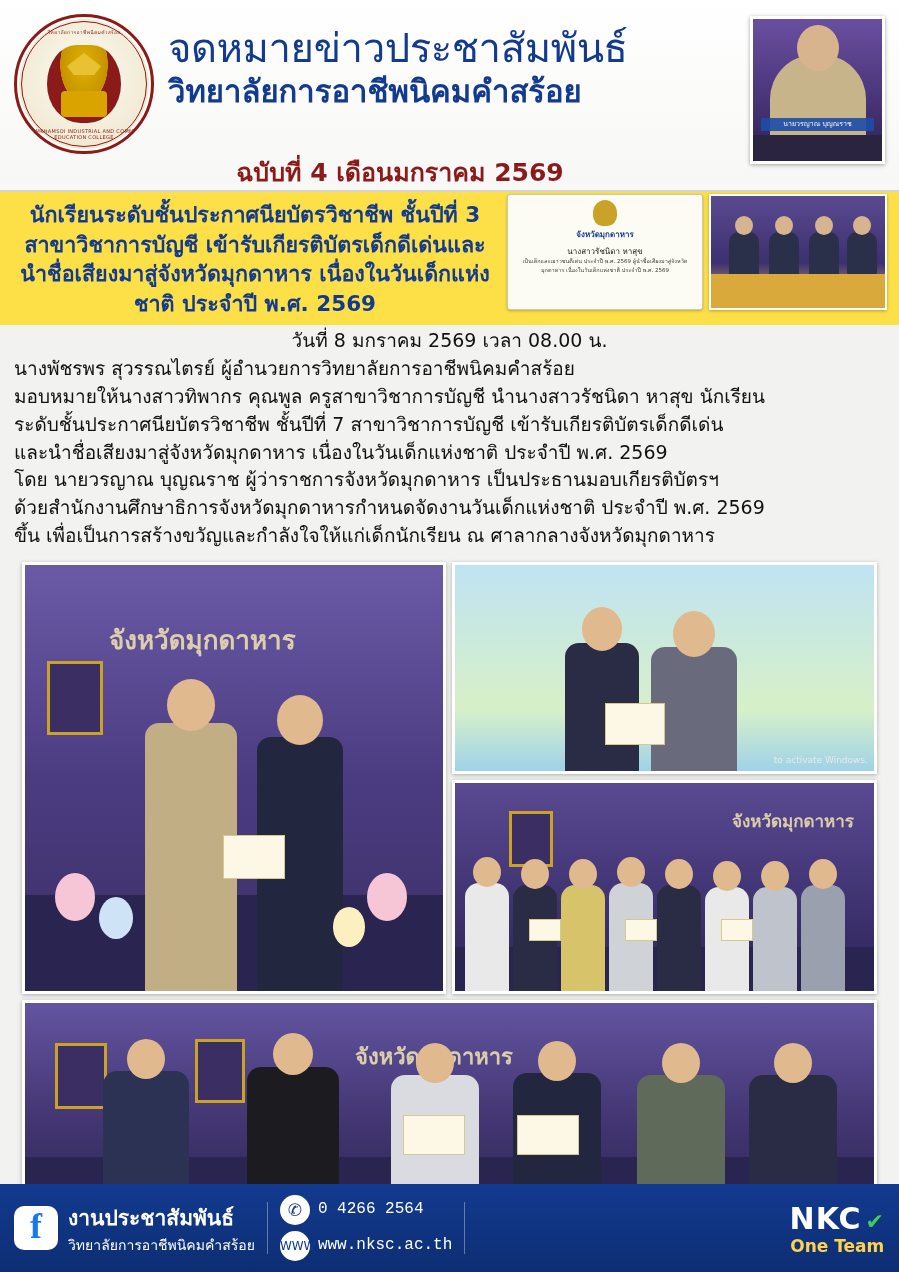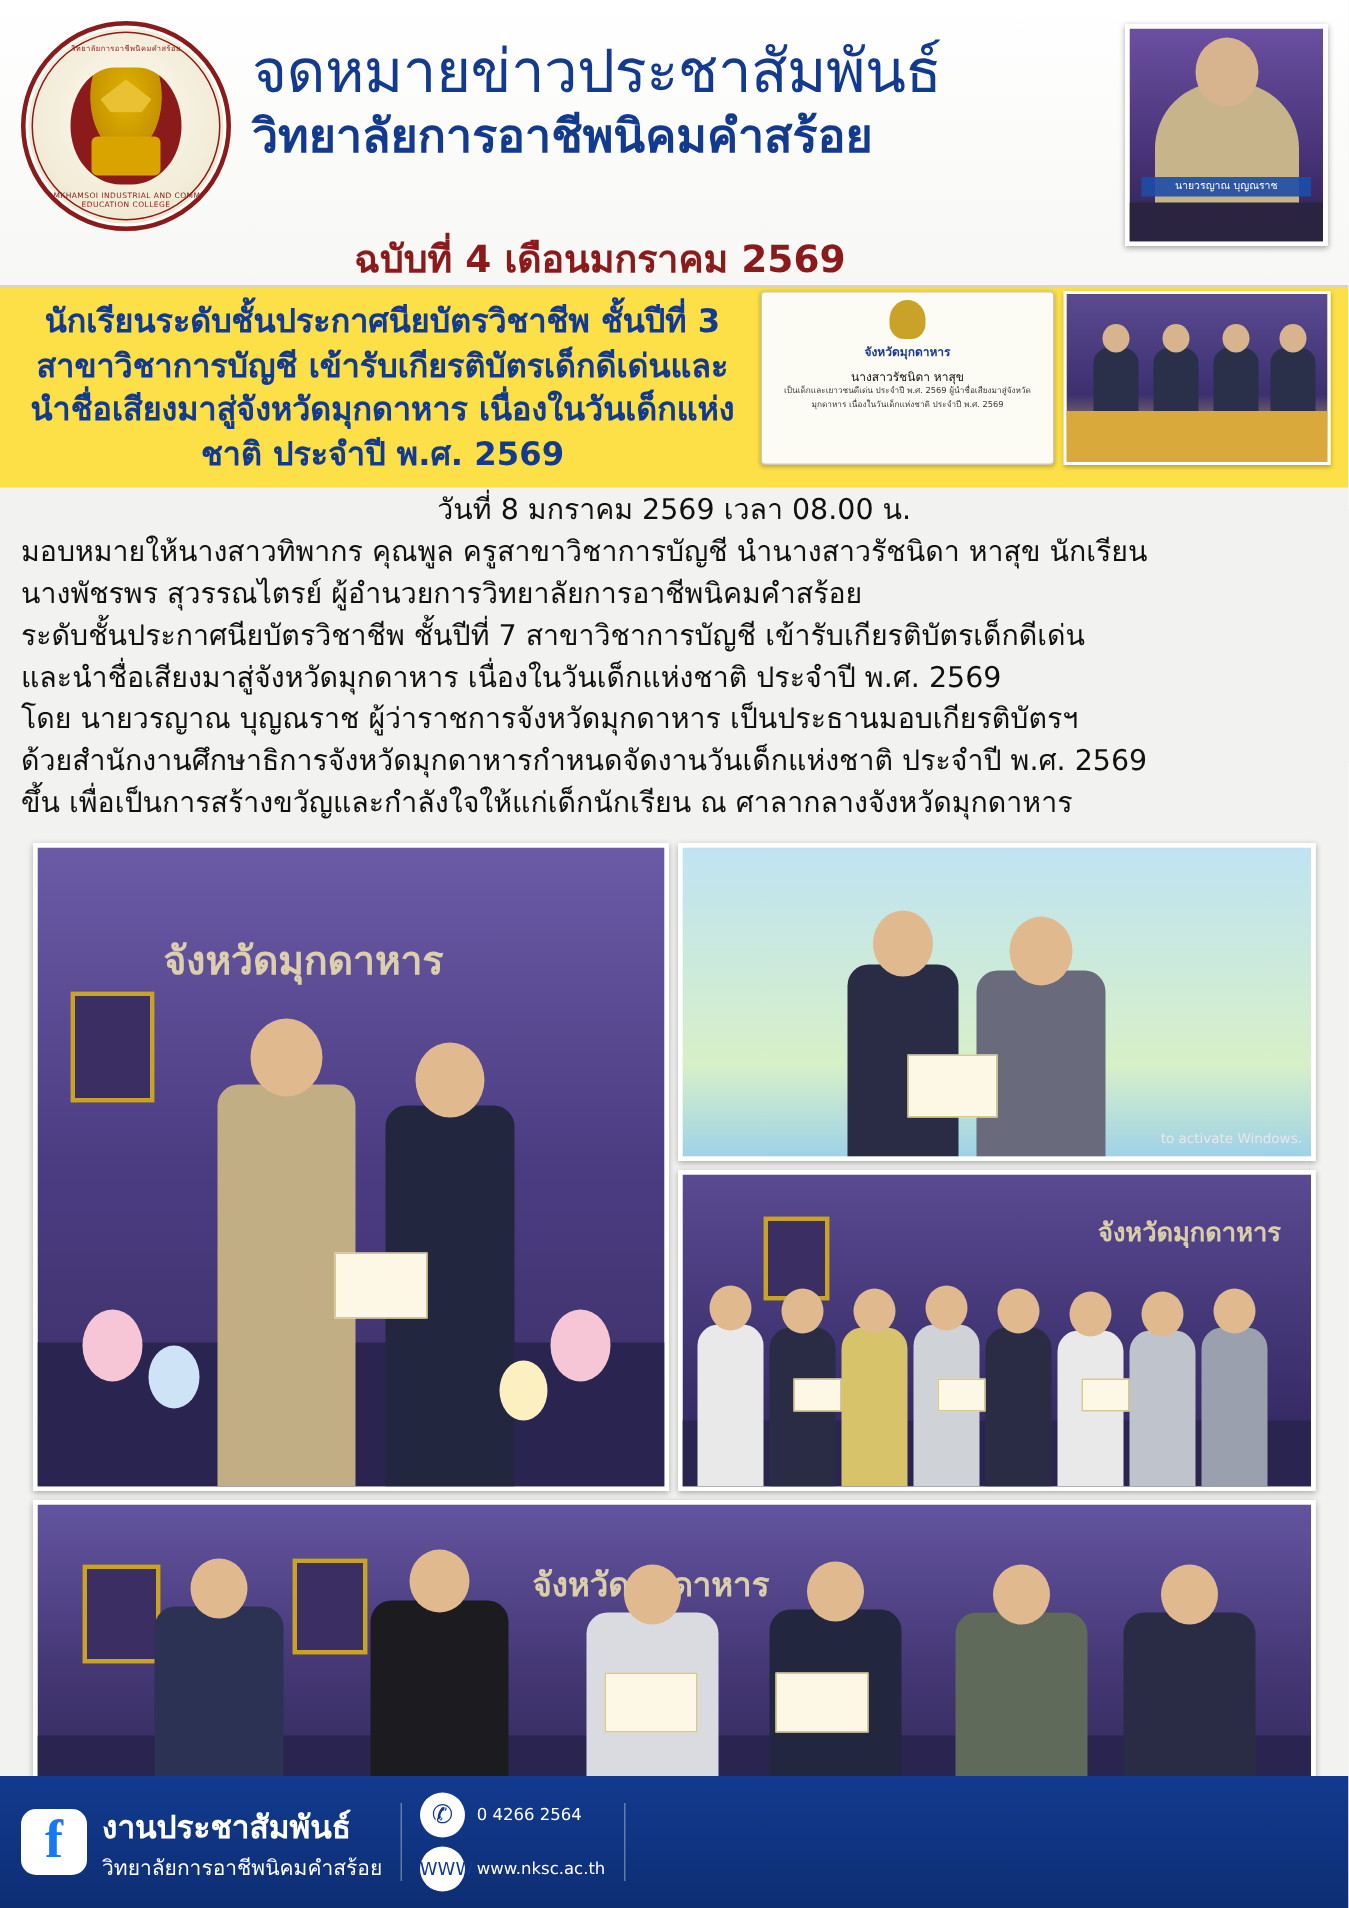--- a/index.html
+++ b/index.html
@@ -220,21 +220,21 @@
   .f-sep { width: 1px; height: 52px; background: rgba(255,255,255,.35); margin: 0 12px; }
   .circle-icon {
     width: 30px; height: 30px; border-radius: 50%; background:#fff; color:#123a8f;
     text-align:center; line-height:30px; font-size:17px; font-weight:bold;
   }
   .pin-icon { width:26px; height:32px; position:relative; }
   .pin-icon::before{content:"";position:absolute;left:0;top:0;width:26px;height:26px;border-radius:50%;background:#e23b3b;}
   .pin-icon::after{content:"";position:absolute;left:7px;top:18px;border-left:6px solid transparent;border-right:6px solid transparent;border-top:12px solid #e23b3b;}
   .pin-icon i{position:absolute;left:8px;top:8px;width:10px;height:10px;border-radius:50%;background:#fff;}
   .web-icon{width:30px;height:30px;border-radius:50%;background:#fff;color:#123a8f;text-align:left;line-height:30px;font-size:12px;font-weight:normal;}
-  .f-small { font-size: 11px; line-height: 1.35; }
+  .f-small { font-size: 16px; line-height: 1.35; font-family: Liberation Mono, monospace; }
   .nkc {
     margin-left: auto; text-align: center; color:#fff;
   }
   .nkc .big { font-size: 30px; font-weight: bold; letter-spacing: 1px; }
   .nkc .sm { font-size: 17px; font-weight: bold; color: #ffd24a; }
   .nkc .tick { display:inline-block; color:#3ecf5a; font-size: 22px; margin-left:4px; }
 </style>
 </head>
 <body>
 
@@ -277,22 +277,22 @@
       <div class="p" style="left:18px;"></div>
       <div class="p" style="left:58px;"></div>
       <div class="p" style="left:98px;"></div>
       <div class="p" style="left:136px;"></div>
       <div class="tbl"></div>
     </div>
   </div>
 
   <div class="body-text">
     <p class="first">วันที่ 8 มกราคม 2569 เวลา 08.00 น.</p>
+    <p>นางพัชรพร สุวรรณไตรย์ ผู้อำนวยการวิทยาลัยการอาชีพนิคมคำสร้อย</p>
     <p>มอบหมายให้นางสาวทิพากร คุณพูล ครูสาขาวิชาการบัญชี นำนางสาวรัชนิดา หาสุข นักเรียน</p>
-    <p>นางพัชรพร สุวรรณไตรย์ ผู้อำนวยการวิทยาลัยการอาชีพนิคมคำสร้อย</p>
     <p>ระดับชั้นประกาศนียบัตรวิชาชีพ ชั้นปีที่ 7 สาขาวิชาการบัญชี เข้ารับเกียรติบัตรเด็กดีเด่น</p>
     <p>และนำชื่อเสียงมาสู่จังหวัดมุกดาหาร เนื่องในวันเด็กแห่งชาติ ประจำปี พ.ศ. 2569</p>
     <p>โดย นายวรญาณ บุญณราช ผู้ว่าราชการจังหวัดมุกดาหาร เป็นประธานมอบเกียรติบัตรฯ</p>
     <p>ด้วยสำนักงานศึกษาธิการจังหวัดมุกดาหารกำหนดจัดงานวันเด็กแห่งชาติ ประจำปี พ.ศ. 2569</p>
     <p>ขึ้น เพื่อเป็นการสร้างขวัญและกำลังใจให้แก่เด็กนักเรียน ณ ศาลากลางจังหวัดมุกดาหาร</p>
   </div>
 
   <div class="photos">
 
     <div class="row1">
@@ -409,15 +409,21 @@
       </div>
       <div style="display:flex; align-items:center; gap:8px;">
         <div class="web-icon">WWW</div>
         <div class="f-small">www.nksc.ac.th</div>
       </div>
     </div>
 
     <div class="f-sep"></div>
 
 
+    <div class="nkc">
+      <div class="big">
+        <span>NKC</span><span class="tick">✔</span>
+      </div>
+      <div class="sm">One Team</div>
+    </div>
   </div>
 
 </div>
 
 </body></html>

